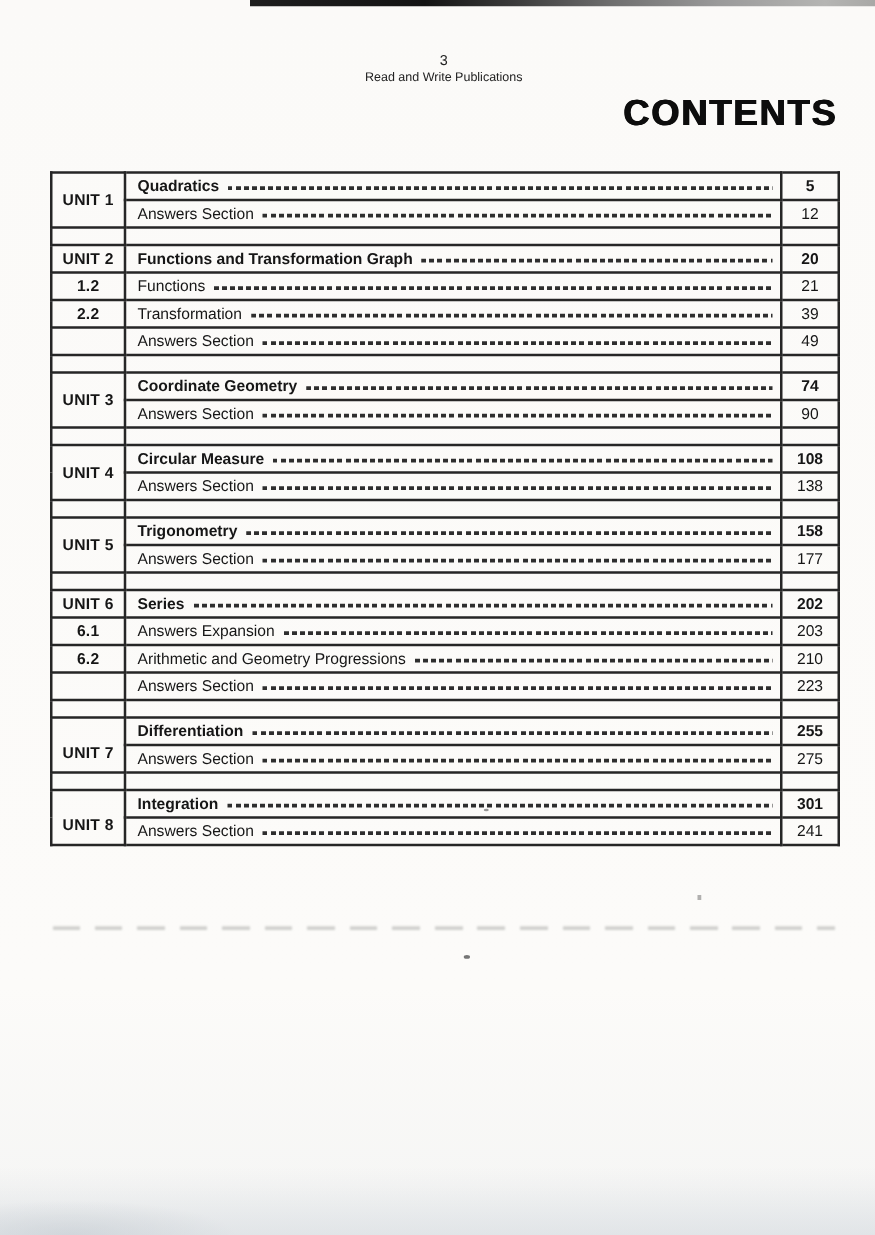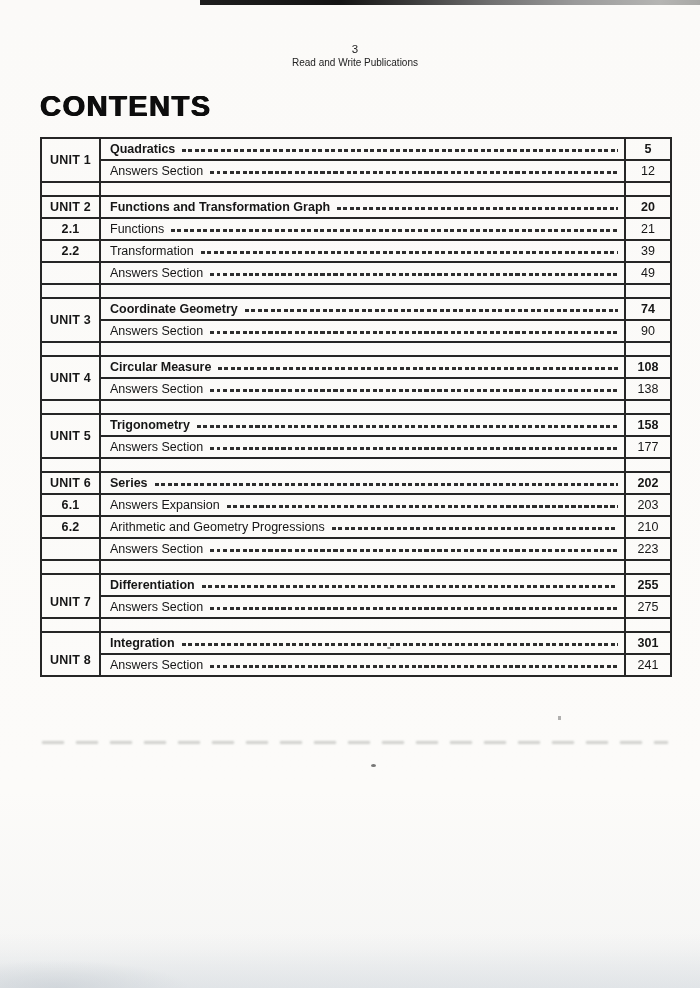--- a/index.html
+++ b/index.html
@@ -41,22 +41,22 @@
   }
 
   
   .header {
     position: absolute; left: 40px; top: 43px; width: 630px;
     text-align: center; line-height: 1.2;
   }
   .page-number { font-size: 11.5px; color: #222; }
   .publisher   { font-size: 10px; color: #222; }
   .title {
-    position: absolute; left: 40px; top: 90px; width: 630px;
-    margin: 0; text-align: left;
+    position: absolute; left: 40px; top: 75px; width: 630px;
+    margin: 0; text-align: right;
     font-size: 29px; font-weight: 900; letter-spacing: 1.5px; color: #0d0d0d;
     text-shadow: 0.7px 0 0 #0d0d0d, -0.4px 0 0 #0d0d0d;
   }
 
   
   table.toc {
     position: absolute; left: 40px; top: 137px;
     width: 630px;
     border-collapse: collapse;
     table-layout: fixed;
@@ -145,21 +145,21 @@
           <td class="label-cell">UNIT 2</td>
           <td class="title-cell k-main">
             <div class="tc">
               <span class="t">Functions and Transformation Graph</span>
               <span class="leader"></span>
             </div>
           </td>
           <td class="page-cell k-main">20</td>
         </tr>
         <tr class="row">
-          <td class="label-cell">2.1</td>
+          <td class="label-cell">1.2</td>
           <td class="title-cell k-sub">
             <div class="tc">
               <span class="t">Functions</span>
               <span class="leader"></span>
             </div>
           </td>
           <td class="page-cell k-sub">21</td>
         </tr>
         <tr class="row">
           <td class="label-cell">2.2</td>

